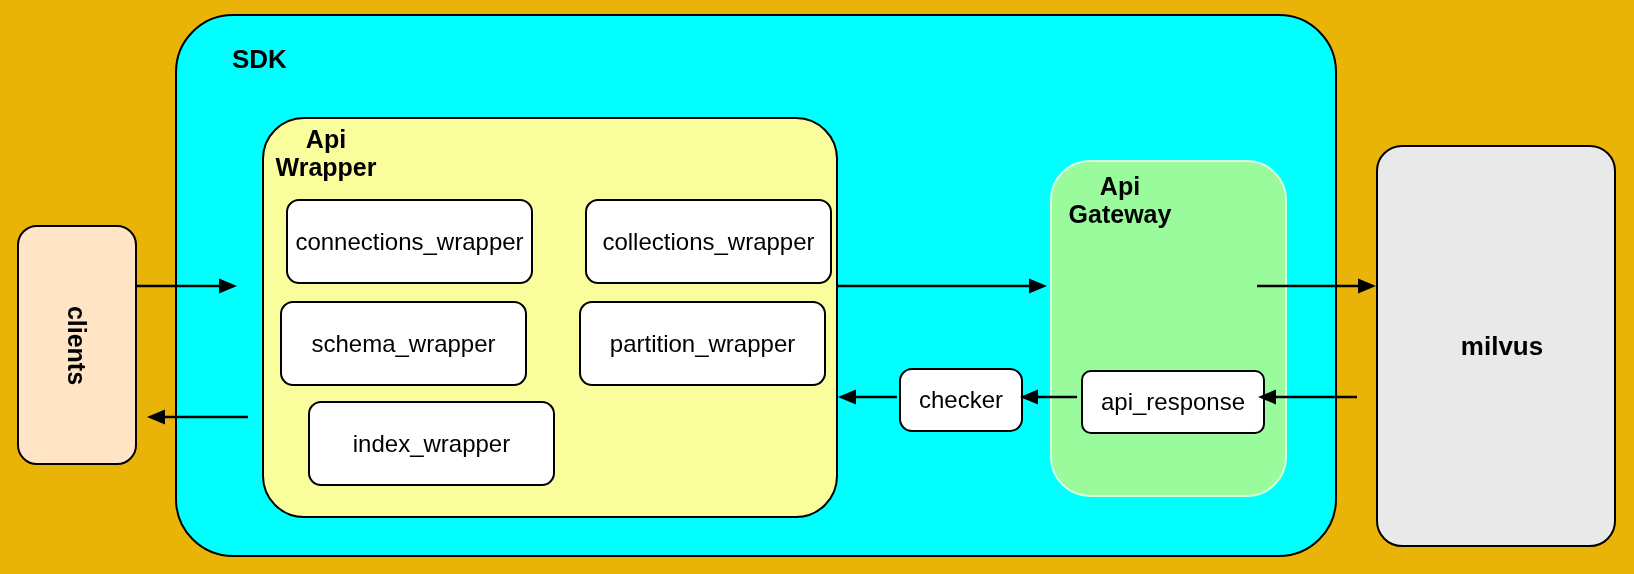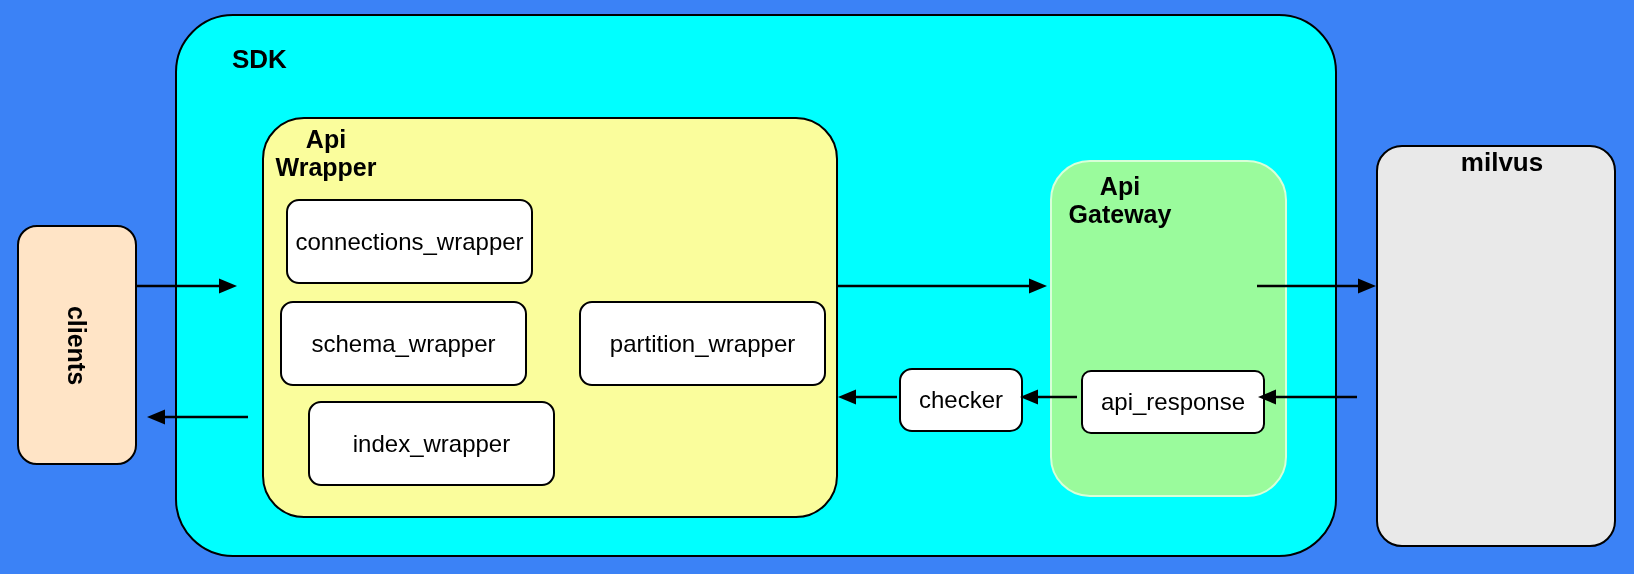--- a/index.html
+++ b/index.html
@@ -1,37 +1,37 @@
 <!DOCTYPE html>
 <html><head>
 <meta charset="utf-8">
 <style>
   html,body{margin:0;padding:0;background:#ffffff;}
   .canvas{
-    position:relative;width:1634px;height:574px;background:#3b82f6;overflow:hidden;
+    position:relative;width:1634px;height:574px;background:#eab308;overflow:hidden;
     font-family:"Liberation Sans", sans-serif;color:#000;
   }
   .node{position:absolute;box-sizing:border-box;}
   
   .sdk{left:175px;top:14px;width:1162px;height:543px;background:#00FFFF;
        border:2.5px solid #000;border-radius:58px;}
   .sdk-label{position:absolute;left:55px;top:28px;font-size:26px;font-weight:bold;}
   .clients{left:17px;top:225px;width:120px;height:240px;background:#FFE4C6;
        border:2.5px solid #000;border-radius:20px;display:flex;align-items:center;justify-content:center;}
   .clients-label{font-size:25px;font-weight:bold;transform:rotate(90deg);white-space:nowrap;}
   .api-wrapper{left:260px;top:115px;width:576px;height:401px;background:#FAFD9C;
        border:2.5px solid #000;border-radius:42px;}
   .aw-label{position:absolute;left:0;top:6px;width:124px;text-align:center;
        font-size:25px;font-weight:bold;line-height:28px;}
   .gateway{left:1048px;top:158px;width:237px;height:337px;background:#9AFB9C;
        border:2px solid #D8FFD8;border-radius:40px;}
   .gw-label{position:absolute;left:8px;top:10px;width:120px;text-align:center;
        font-size:25px;font-weight:bold;line-height:28px;}
   .milvus{left:1376px;top:145px;width:240px;height:402px;background:#E9E9E9;
-       border:2.5px solid #000;border-radius:26px;display:flex;justify-content:center;padding-left:12px;}
+       border:2.5px solid #000;border-radius:26px;display:flex;align-items:center;justify-content:center;padding-left:12px;}
   .milvus-label{font-size:26px;font-weight:bold;}
   
   .wbox{position:absolute;background:#fff;border:2.5px solid #000;border-radius:13px;
         display:flex;align-items:center;justify-content:center;
         font-size:24px;white-space:nowrap;}
   
   .aw-c1{left:16px;width:243px;}  .aw-c2{left:315px;width:243px;}
   .aw-r1{top:80px;height:81px;margin-left:6px;}   .aw-r2{top:182px;height:81px;}  .aw-r3{top:282px;height:81px;margin-left:28px;}
   
   .gw-box{left:29px;width:180px;height:60px;}
@@ -49,20 +49,23 @@
   <div class="node sdk">
     <div class="sdk-label">SDK</div>
 
     <div class="node api-wrapper" style="left:85px;top:101px;">
       <div class="aw-label">
         <span style="display:block">Api</span>
         <span style="display:block">Wrapper</span>
       </div>
       <div class="wbox aw-c1 aw-r1">
           <span>connections_wrapper</span>
+        </div>
+      <div class="wbox aw-c2 aw-r1">
+          <span>collections_wrapper</span>
         </div>
       <div class="wbox aw-c2 aw-r2">
           <span>partition_wrapper</span>
         </div>
       <div class="wbox aw-c1 aw-r2">
           <span>schema_wrapper</span>
         </div>
       <div class="wbox aw-c1 aw-r3">
           <span>index_wrapper</span>
         </div>

